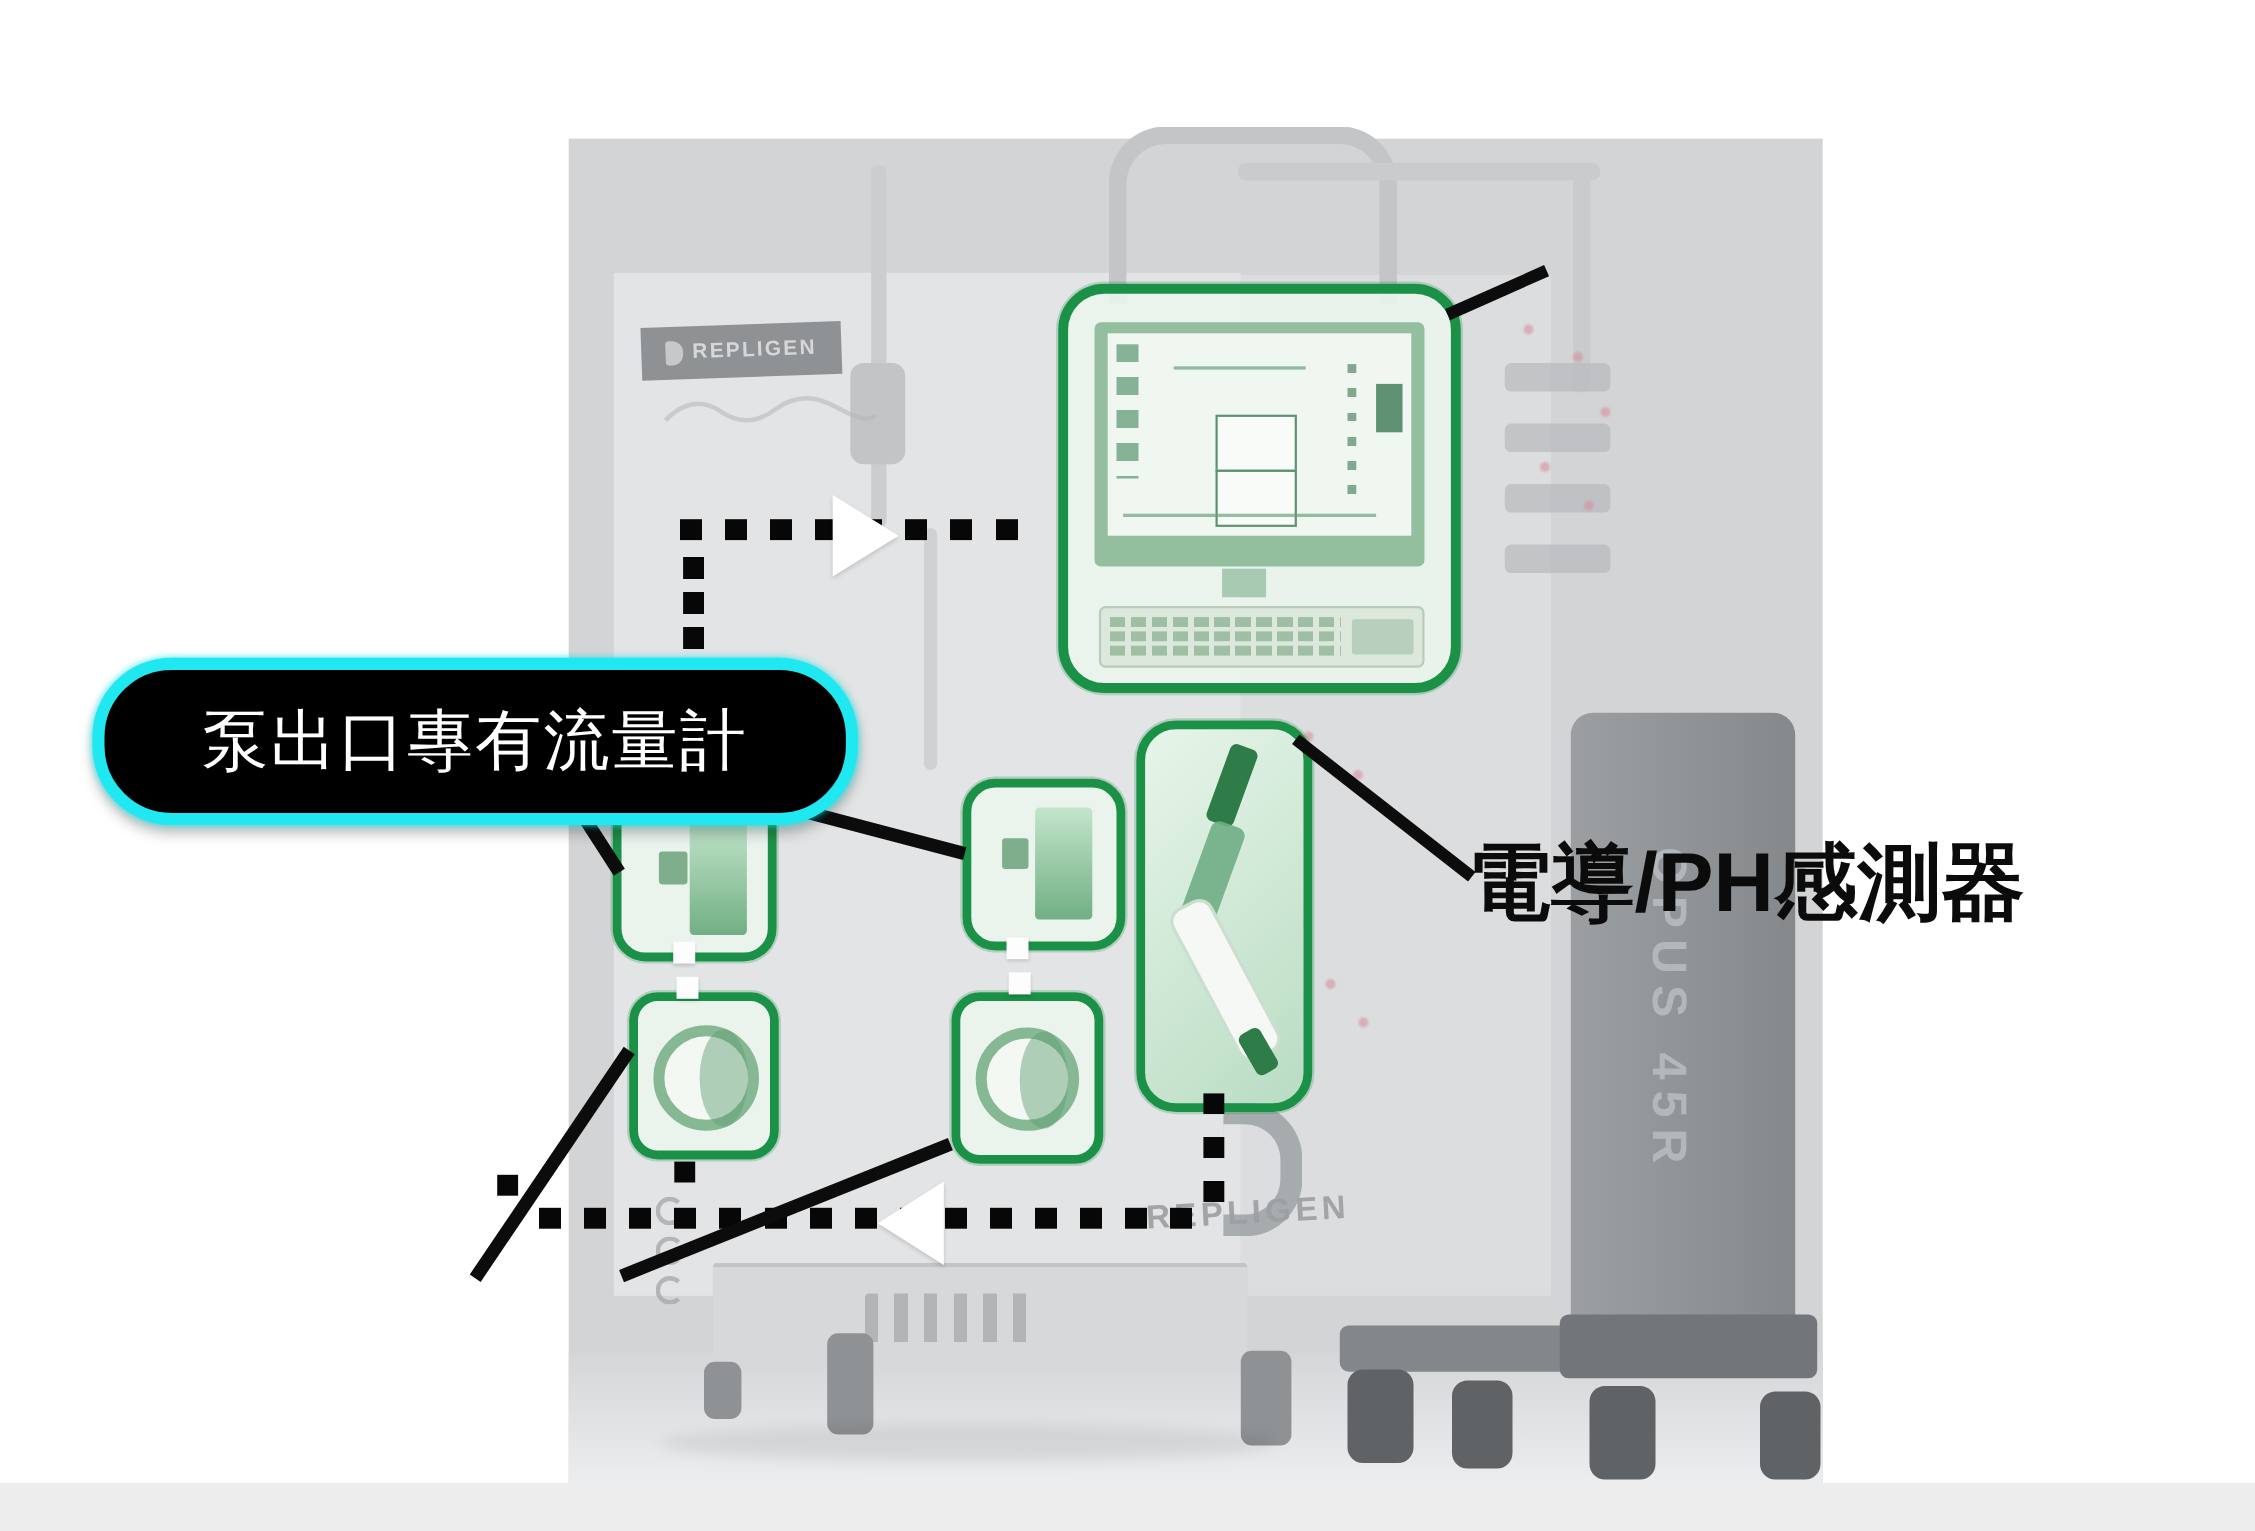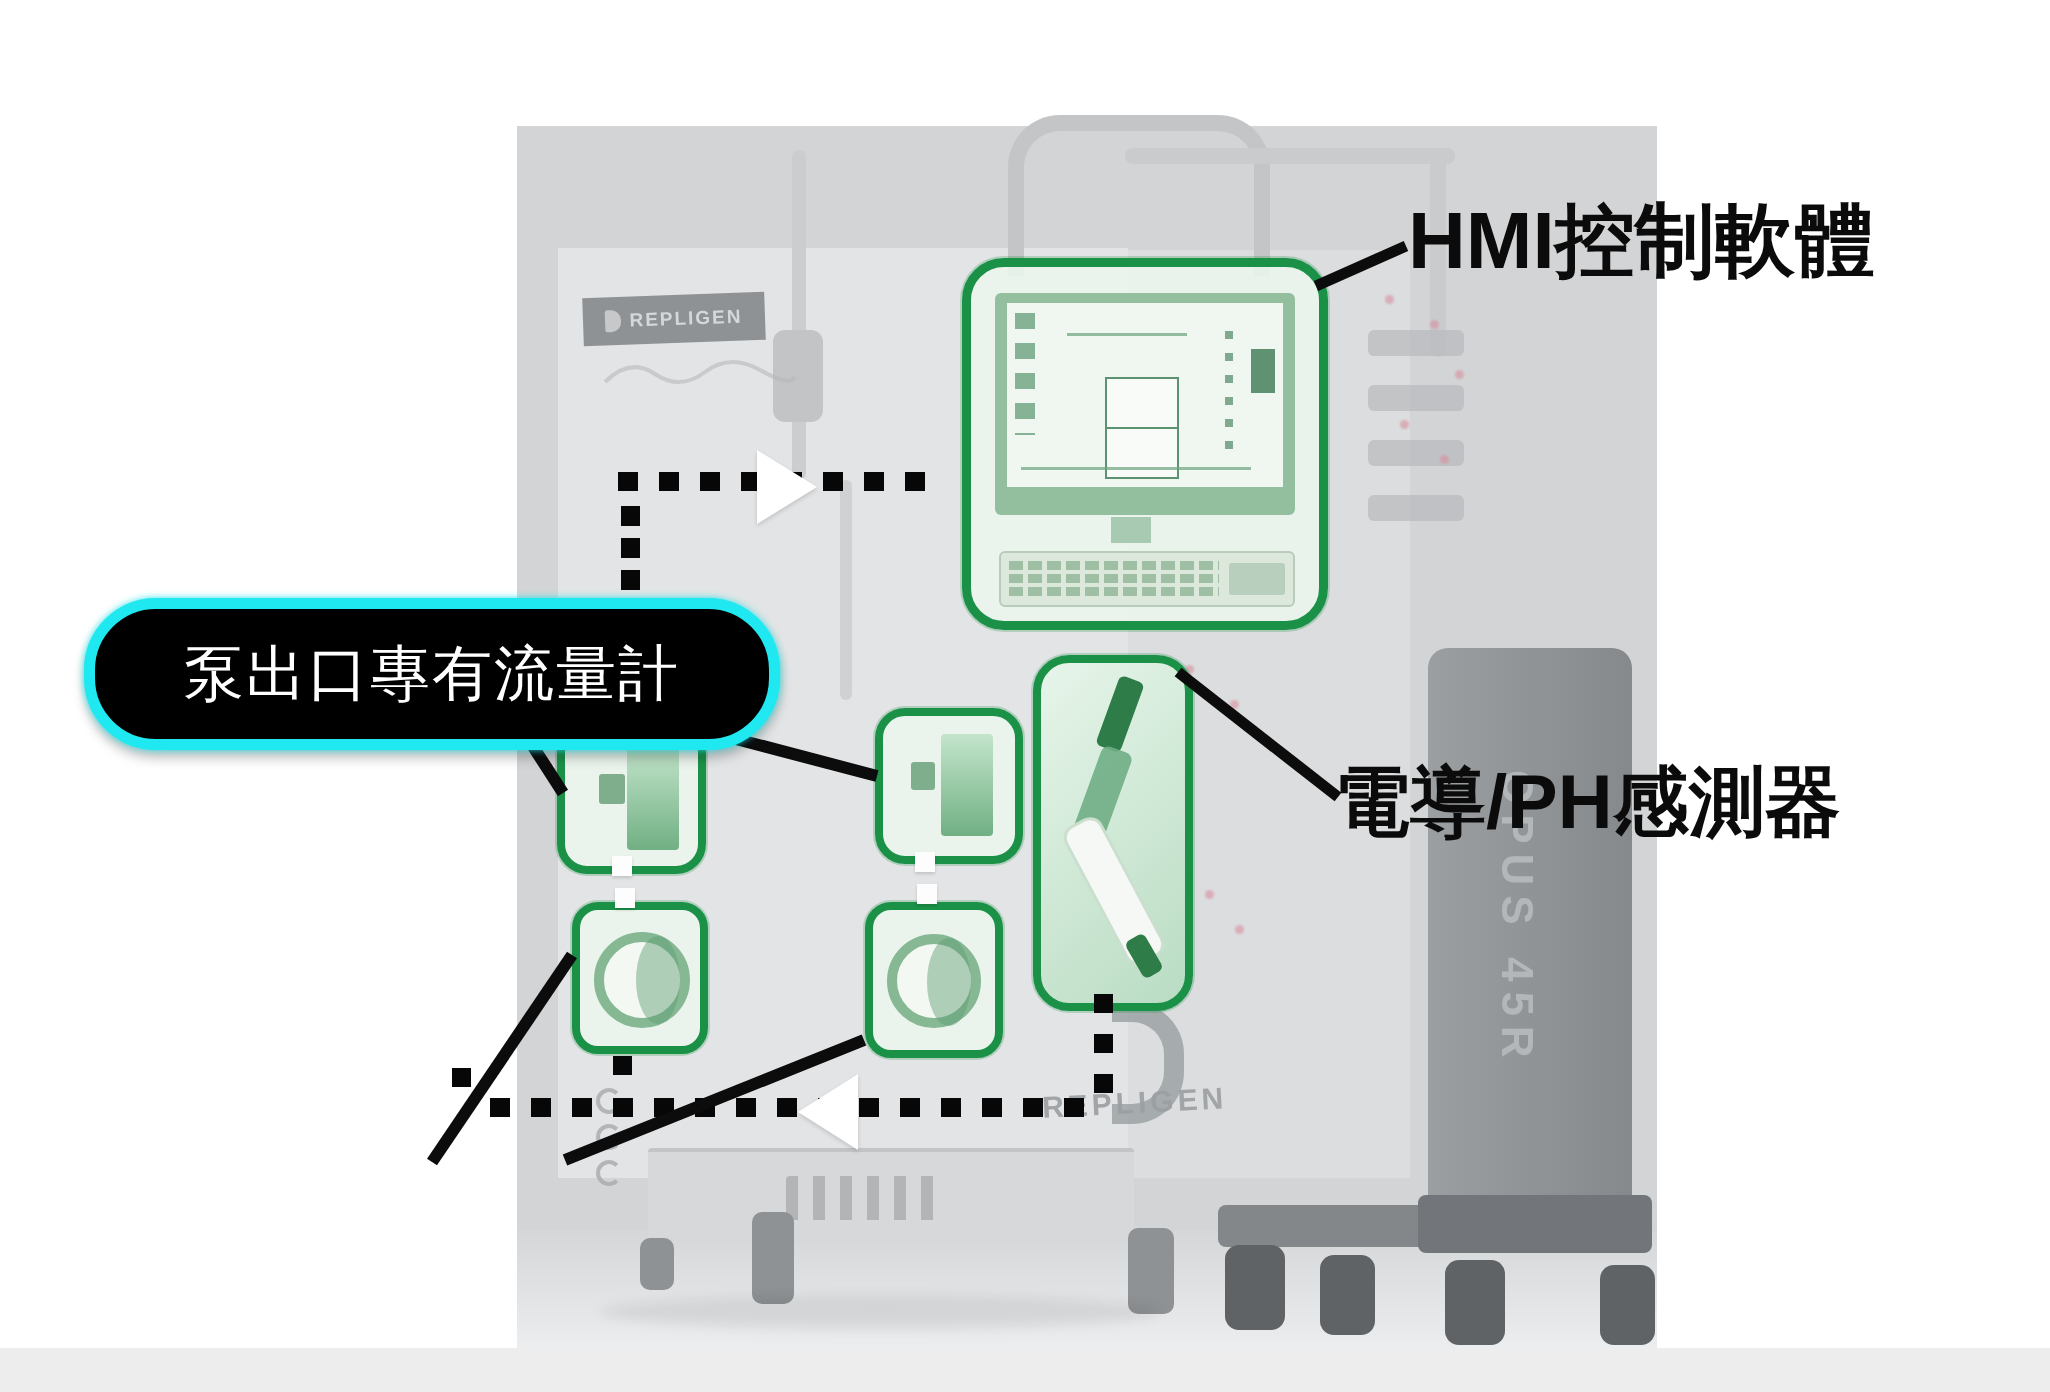--- a/index.html
+++ b/index.html
@@ -242,16 +242,15 @@
     <line x1="1178" y1="672" x2="1338" y2="797" stroke="#0c0c0c" stroke-width="11"></line>
   </svg>
 
   <div class="abs arrow-right" style="left:757px;top:450px;"></div>
   <div class="abs arrow-left" style="left:798px;top:1074px;"></div>
 
   <div class="abs pill pill1">
     <span>泵出口專有流量計</span>
   </div>
 
-  <div class="abs title t-hmi">HMI控制軟體</div>
   <div class="abs title t-sensor">電導/PH感測器</div>
 
 </div>
 
 </body></html>

